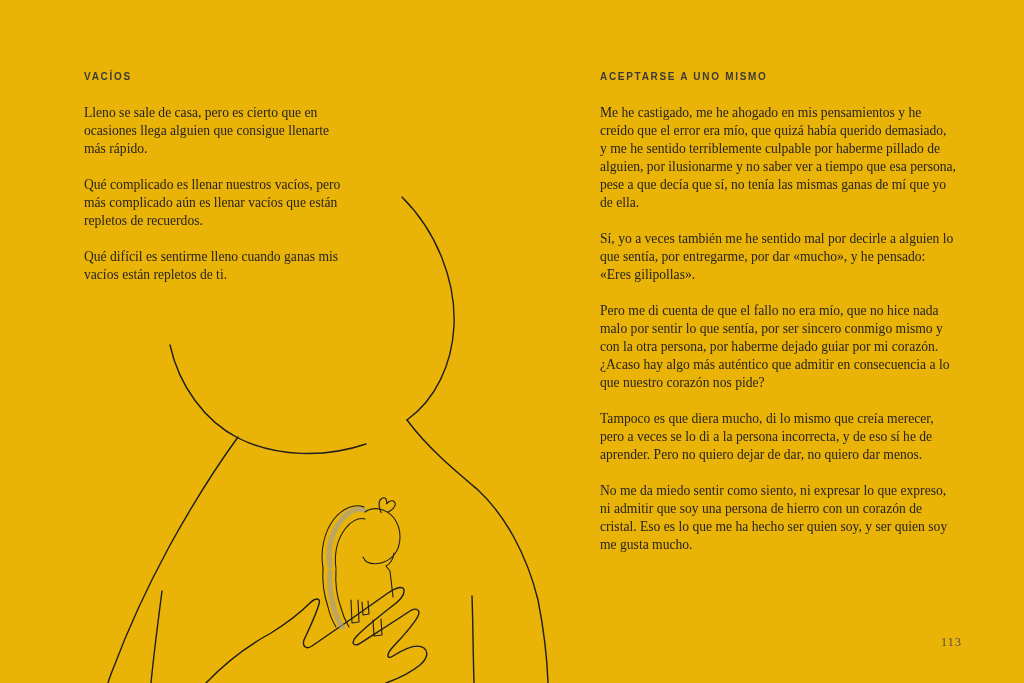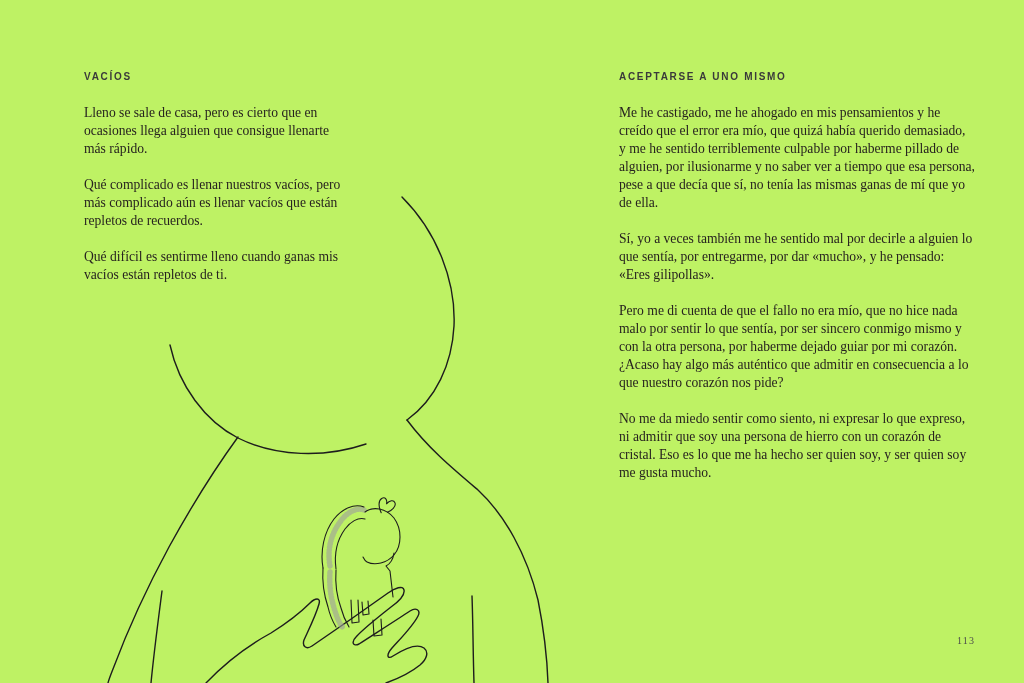--- a/index.html
+++ b/index.html
@@ -1,35 +1,35 @@
 <!DOCTYPE html>
 <html lang="es"><head>
 <meta charset="utf-8">
 <style>
   html,body{margin:0;padding:0;background:#e8e8e8;}
   .book{
-    position:relative;width:1024px;height:683px;background:#bef264;
+    position:relative;width:1024px;height:683px;background:#eab308;
     overflow:hidden;font-family:"Liberation Serif",serif;
   }
   .col{position:absolute;top:71px;}
   .col.left{left:84px;width:260px;}
-  .col.right{left:619px;width:356px;}
+  .col.right{left:600px;width:356px;}
   .col h1{
     margin:0 0 22px 0;
     font-family:"Liberation Sans",sans-serif;
     font-size:10px;font-weight:700;letter-spacing:1.7px;
     color:#3a3a3a;white-space:nowrap;
   }
   .para{
     margin:18px 0 12px 0;
     font-size:13.6px;line-height:18px;color:#27231f;
   }
   .folio{
     position:absolute;left:941px;top:635px;
-    font-size:10px;letter-spacing:1.2px;color:#4c4c4c;margin-left:16px;
+    font-size:12px;letter-spacing:1.2px;color:#4c4c4c;
   }
   svg.illo{position:absolute;left:0;top:0;}
   svg.illo path{fill:none;stroke:#1d1d1d;stroke-width:1.4;stroke-linecap:round;stroke-linejoin:round;}
   svg.illo path.fine{stroke-width:1.1;}
   svg.illo path.stipple{stroke:#9c9c9c;stroke-width:5.5;stroke-dasharray:1 2.1;opacity:.6;}
 </style>
 </head>
 <body>
 
 <div class="book">
@@ -85,19 +85,20 @@
         <p class="para">Qué difícil es sentirme lleno cuando ganas mis vacíos están repletos de ti.</p>
       </div>
   </section>
 
   <section class="col right">
     <h1>ACEPTARSE A UNO MISMO</h1>
     <div>
         <p class="para">Me he castigado, me he ahogado en mis pensamientos y he creído que el error era mío, que quizá había querido demasiado, y me he sentido terriblemente culpable por haberme pillado de alguien, por ilusionarme y no saber ver a tiempo que esa persona, pese a que decía que sí, no tenía las mismas ganas de mí que yo de ella.</p>
         <p class="para">Sí, yo a veces también me he sentido mal por decirle a alguien lo que sentía, por entregarme, por dar «mucho», y he pensado: «Eres gilipollas».</p>
         <p class="para">Pero me di cuenta de que el fallo no era mío, que no hice nada malo por sentir lo que sentía, por ser sincero conmigo mismo y con la otra persona, por haberme dejado guiar por mi corazón. ¿Acaso hay algo más auténtico que admitir en consecuencia a lo que nuestro corazón nos pide?</p>
+        <p class="para">Tampoco es que diera mucho, di lo mismo que creía merecer, pero a veces se lo di a la persona incorrecta, y de eso sí he de aprender. Pero no quiero dejar de dar, no quiero dar menos.</p>
         <p class="para">No me da miedo sentir como siento, ni expresar lo que expreso, ni admitir que soy una persona de hierro con un corazón de cristal. Eso es lo que me ha hecho ser quien soy, y ser quien soy me gusta mucho.</p>
       </div>
   </section>
 
   <div class="folio">113</div>
 
 </div>
 
 </body></html>

